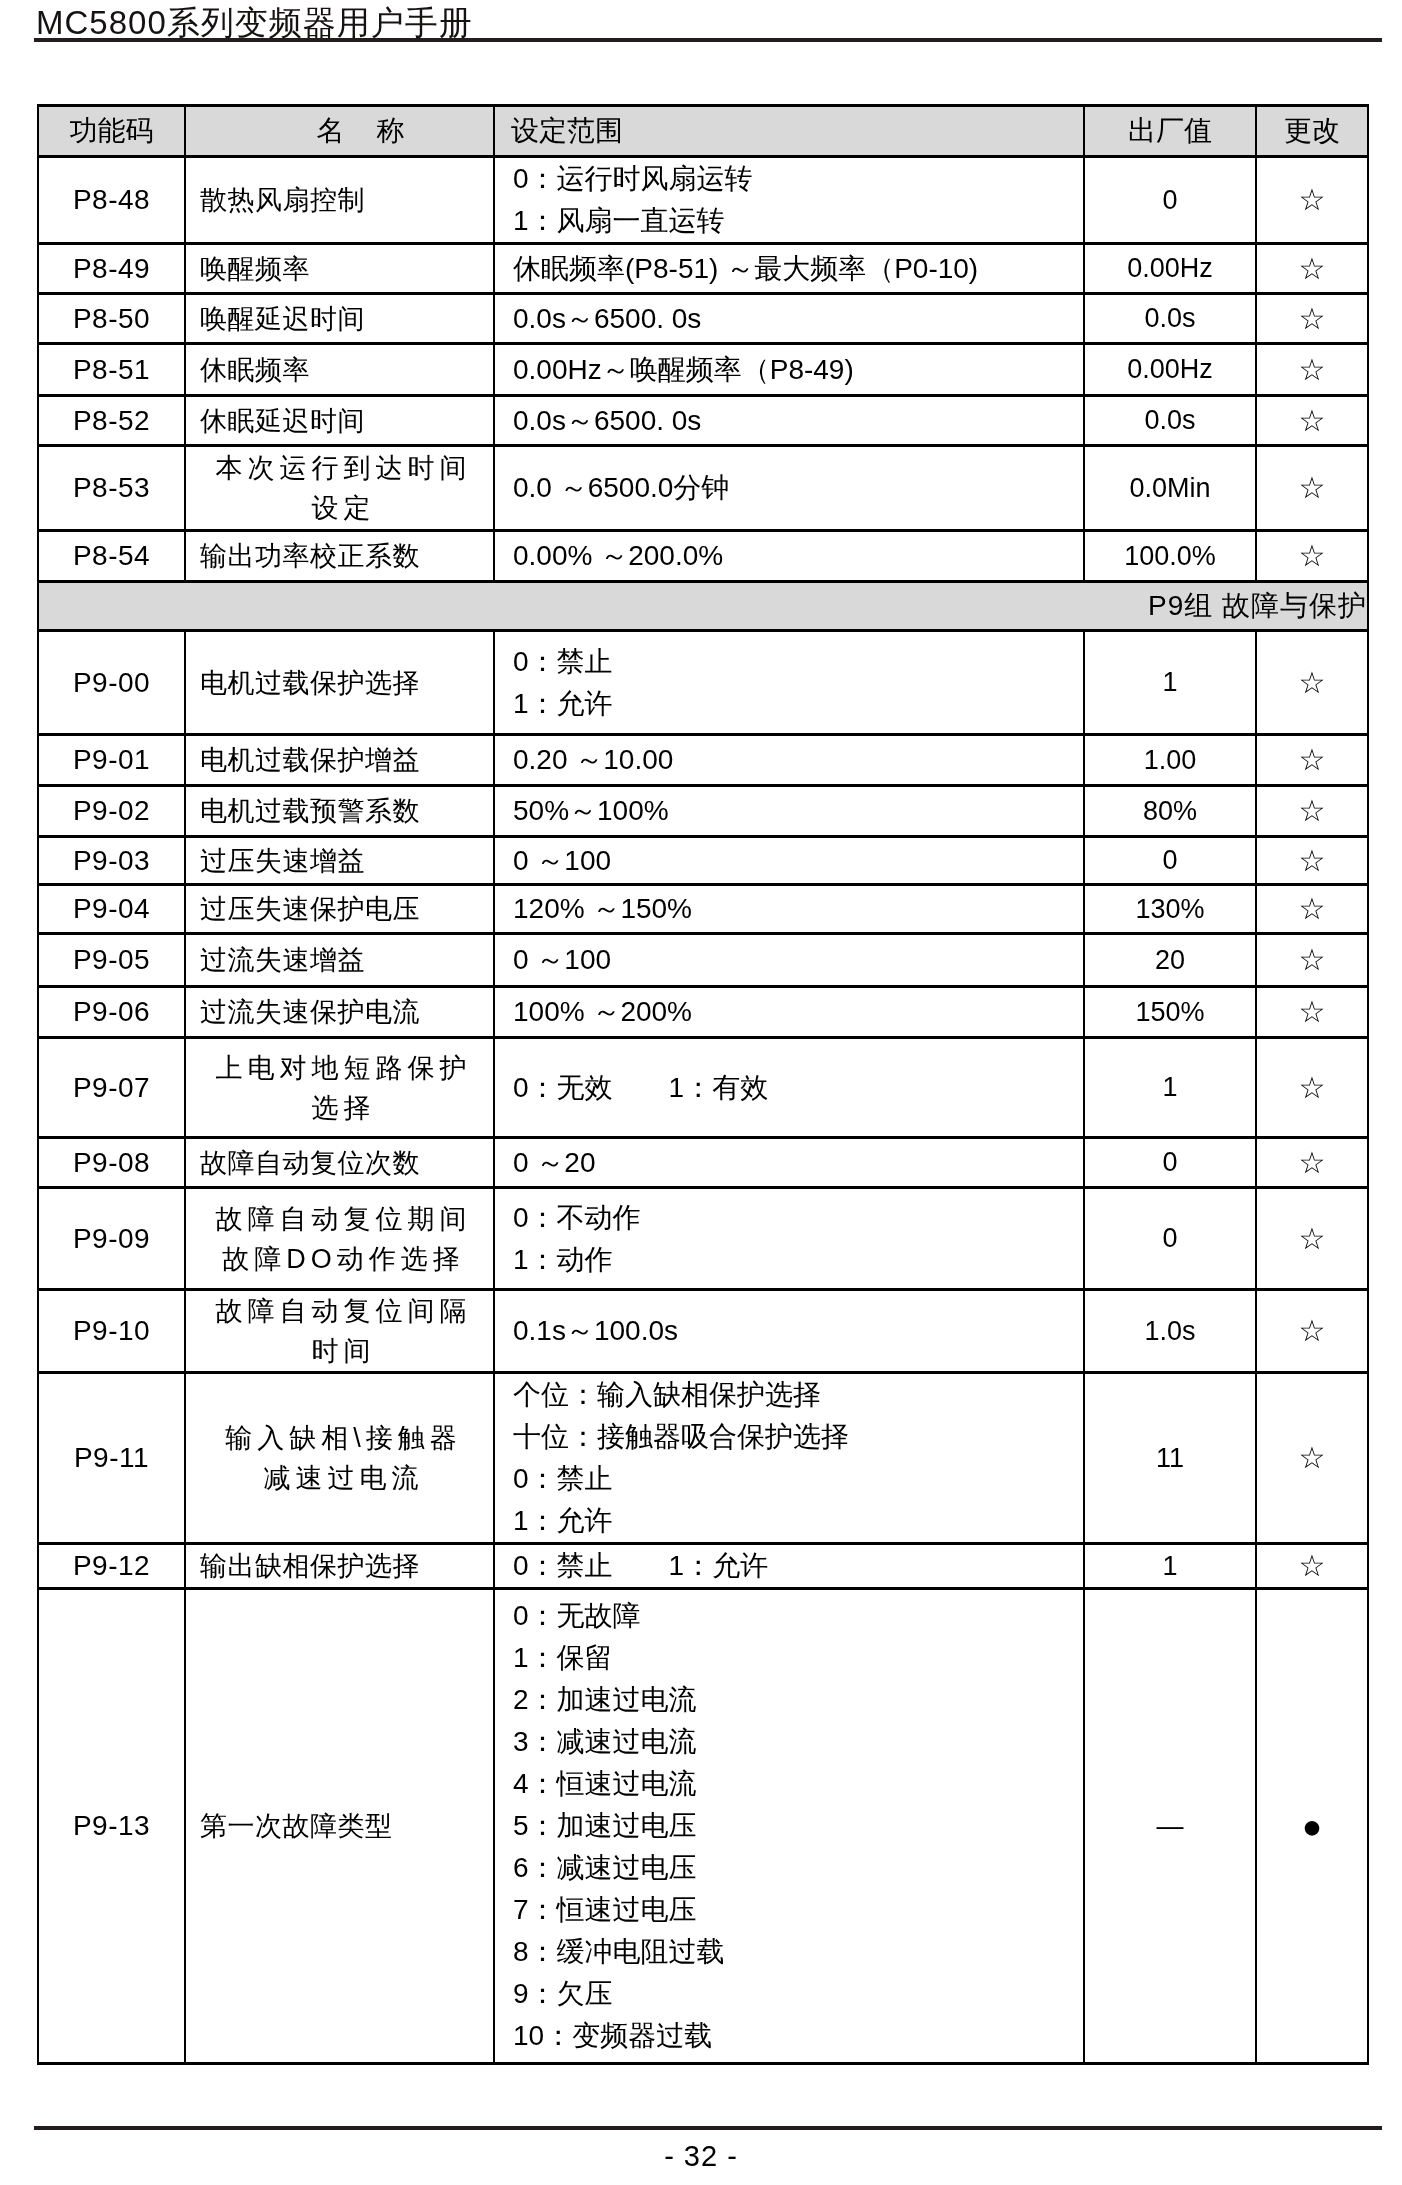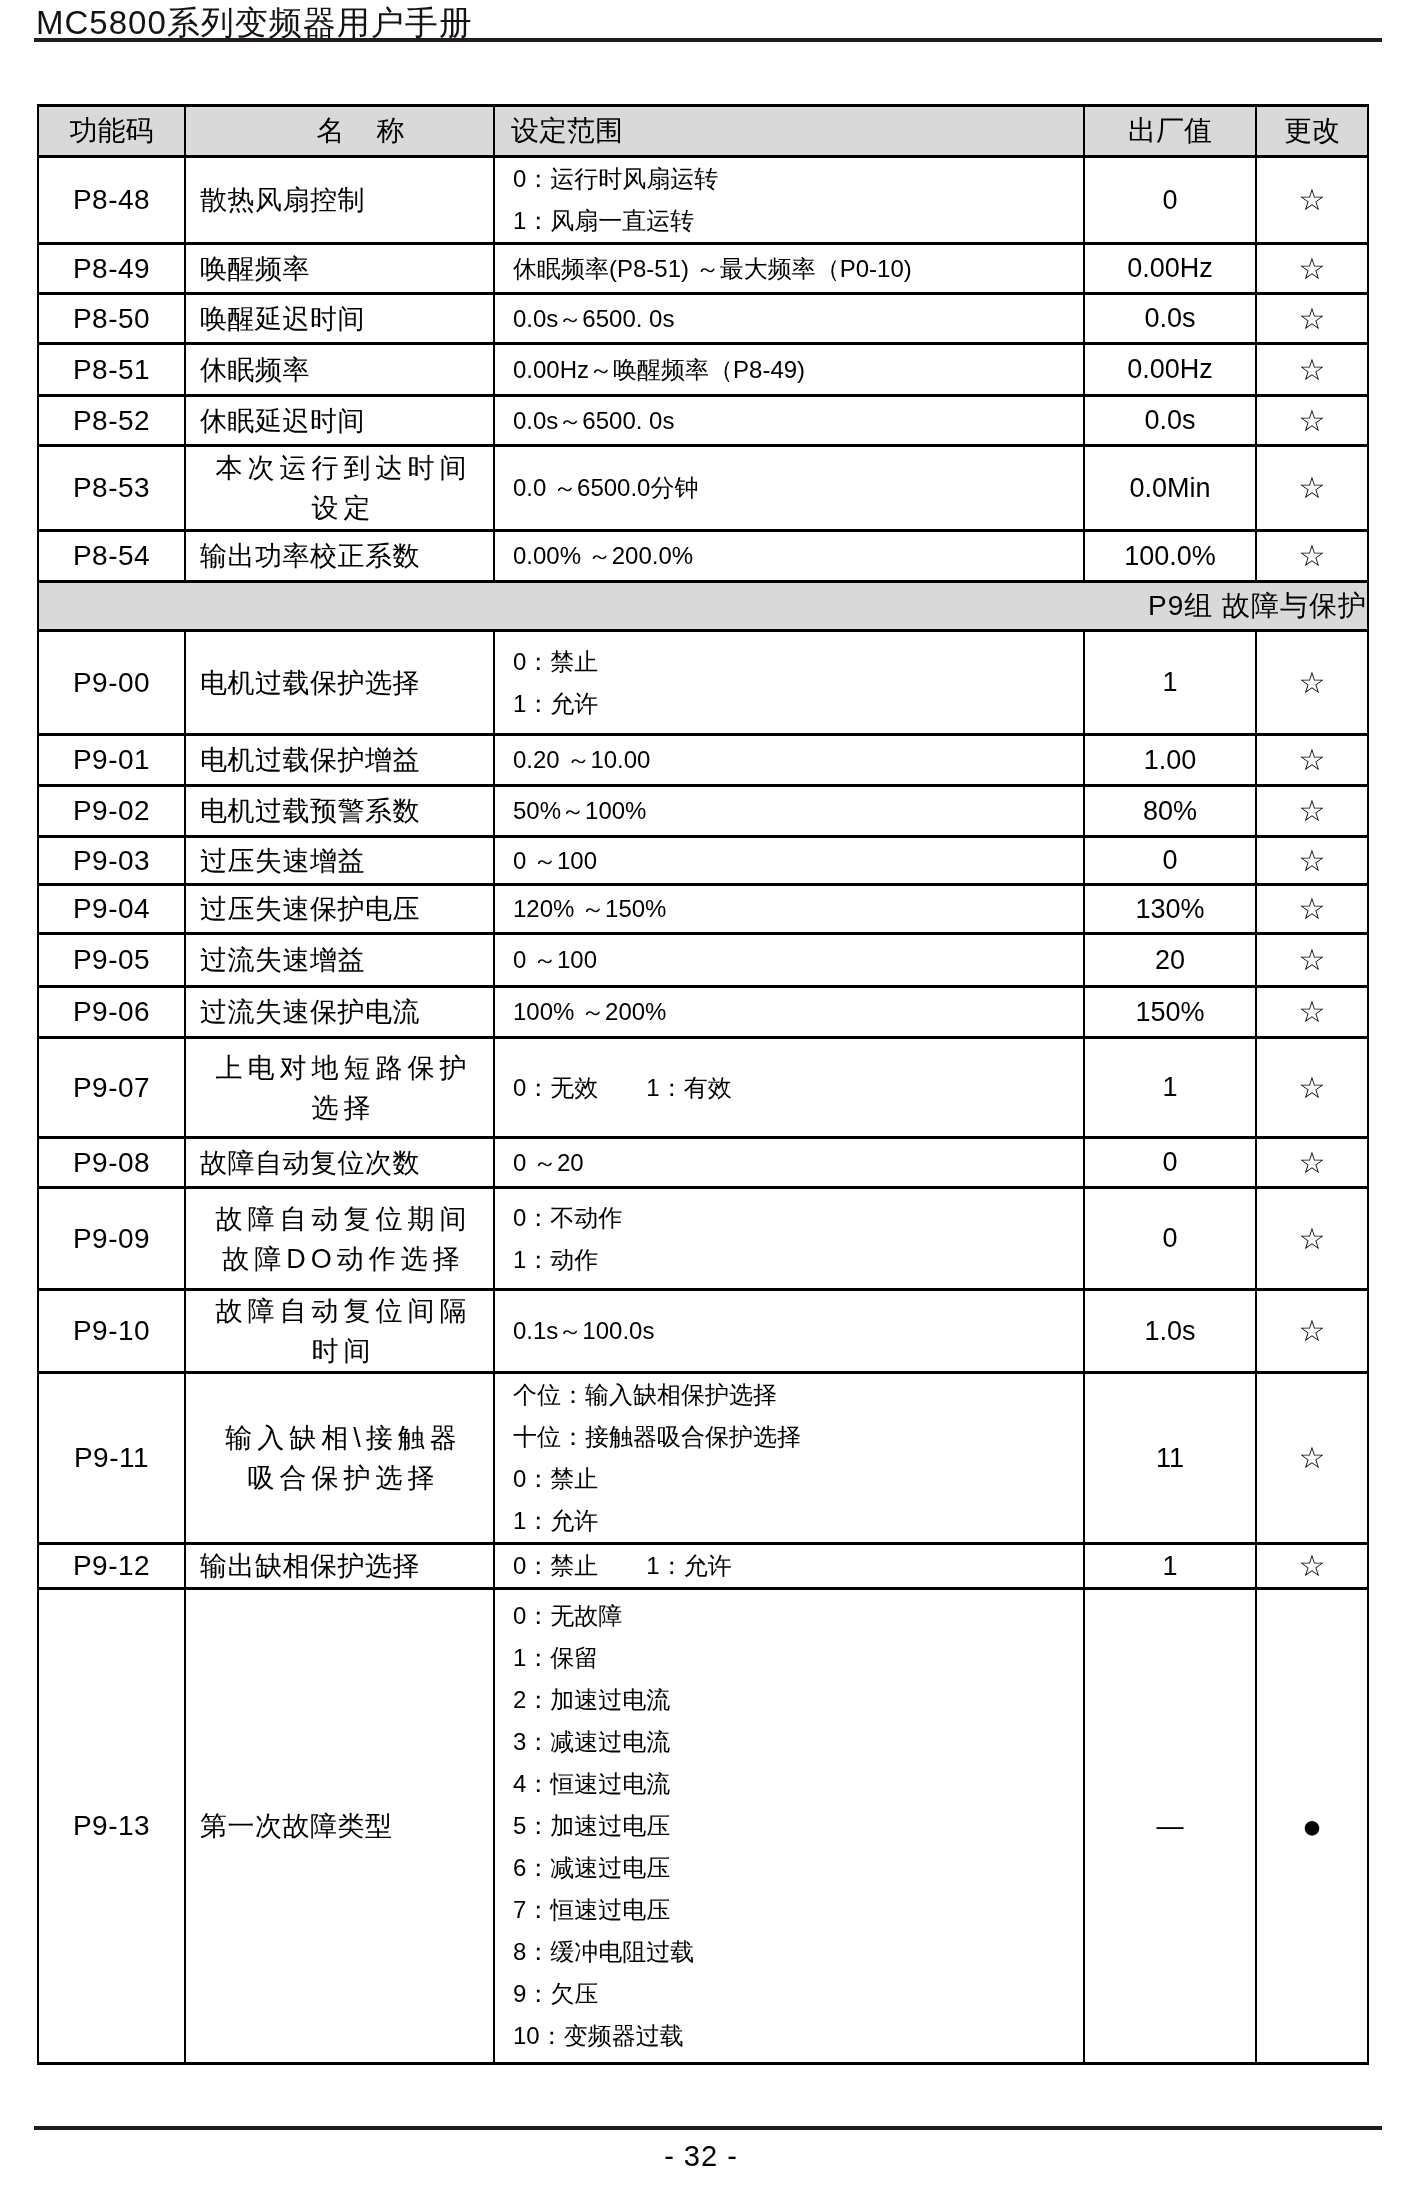--- a/index.html
+++ b/index.html
@@ -73,21 +73,21 @@
     font-size: 27px;
     border-radius: 28px;
   }
   .name-line { line-height: 40px; letter-spacing: 0.5px; }
   .name-line.spread { letter-spacing: 5px; text-align: center; }
 
   td.range-cell {
     text-align: left;
     padding-left: 18px;
     padding-right: 6px;
-    font-size: 24px;
+    font-size: 28px;
   }
   .range-line { line-height: 42px; }
 
   td.default-cell {
     text-align: center;
     font-size: 27px;
   }
   td.change-cell { text-align: center; }
   .star  { font-size: 30px; line-height: 1; }
   .dot   { font-size: 34px; line-height: 1; }
@@ -349,21 +349,21 @@
           <td class="range-cell">
             <div class="range-line">0.1s～100.0s</div>
           </td>
           <td class="default-cell">1.0s</td>
           <td class="change-cell"><span class="star">☆</span></td>
         </tr>
         <tr style="height: 169px;">
           <td class="code-cell">P9-11</td>
           <td class="name-cell">
             <div class="name-line spread">输入缺相\接触器</div>
-            <div class="name-line spread">吸合保护选择</div>
+            <div class="name-line spread">减速过电流</div>
           </td>
           <td class="range-cell">
             <div class="range-line">个位：输入缺相保护选择</div>
             <div class="range-line">十位：接触器吸合保护选择</div>
             <div class="range-line">0：禁止</div>
             <div class="range-line">1：允许</div>
           </td>
           <td class="default-cell">11</td>
           <td class="change-cell"><span class="star">☆</span></td>
         </tr>

